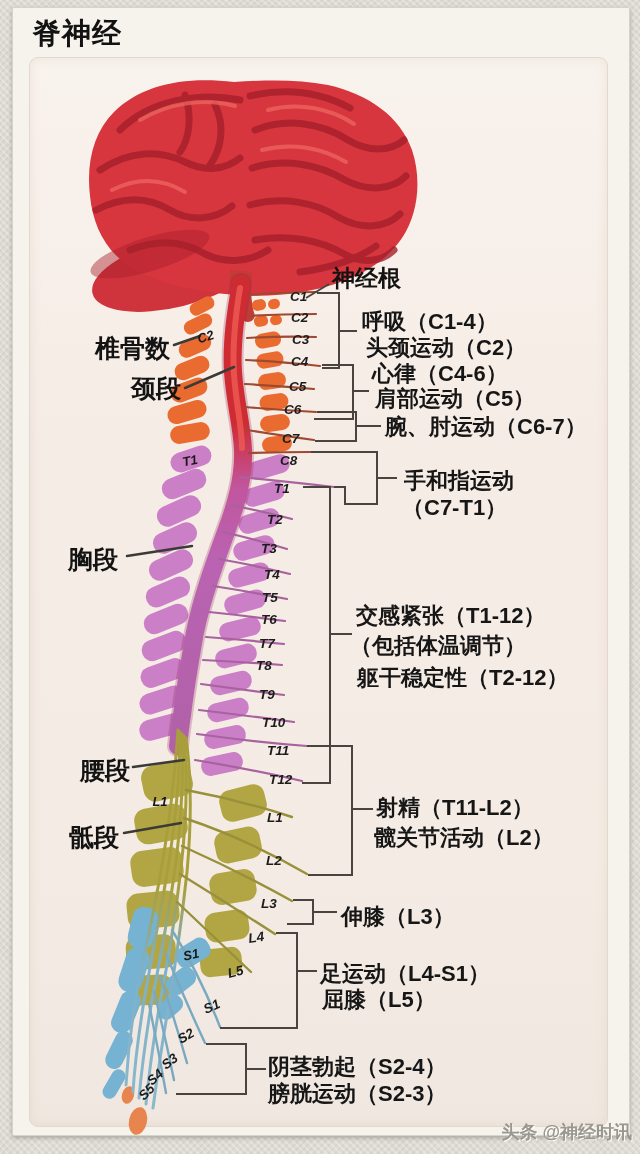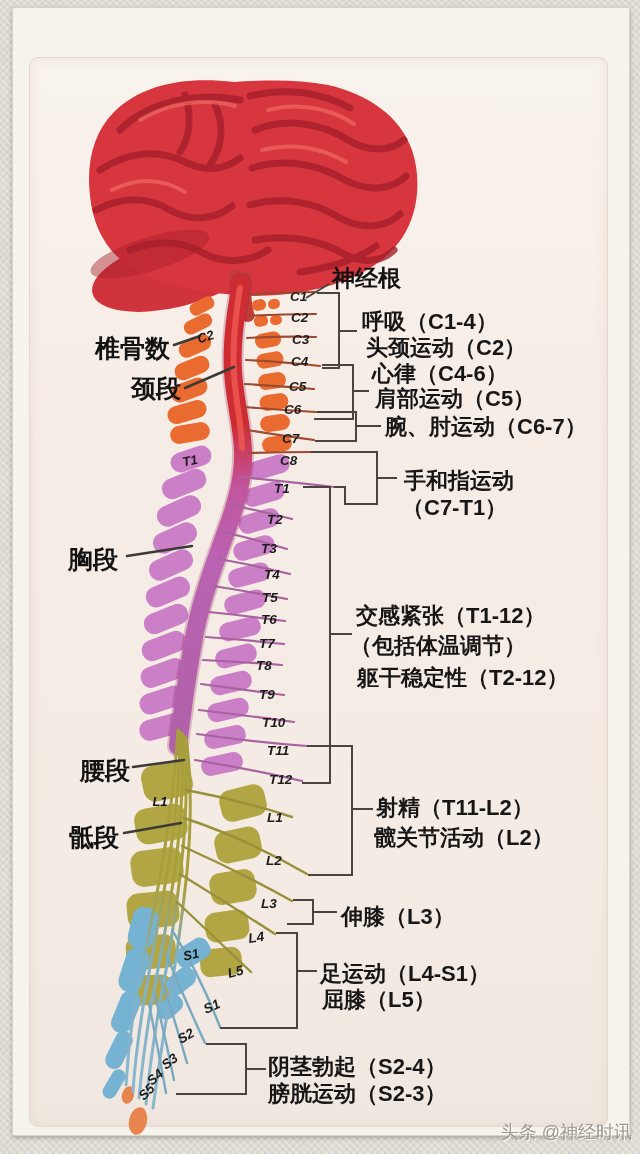--- a/index.html
+++ b/index.html
@@ -30,29 +30,30 @@
     box-shadow:inset 0 0 12px rgba(190,160,140,.18);
   }
   svg.overlay{position:absolute;left:0;top:0;width:640px;height:1154px;}
   .ann{font-size:22px;font-weight:bold;fill:#161616;}
   .region{font-size:25px;font-weight:bold;fill:#131313;}
   .ptr{font-size:23px;font-weight:bold;fill:#131313;}
   .nerve{font-size:13.5px;font-weight:bold;font-style:italic;fill:#1c1c1c;}
   .tag{font-size:13px;font-weight:bold;font-style:italic;fill:#181818;text-anchor:middle;}
   .watermark{
     position:absolute;right:8px;top:1120px;width:220px;text-align:right;
-    font-size:18px;font-weight:normal;color:#9a978f;
+    font-size:18px;font-weight:bold;color:#9a978f;
     text-shadow:1px 1px 0 rgba(255,255,255,.9);
   }
 </style>
 </head>
 <body>
 
 <div class="stage">
   <div class="card">
+    <h1 class="title">脊神经</h1>
     <div class="panel"></div>
   </div>
 
   <svg class="overlay" viewBox="0 0 640 1154">
     <defs>
       <linearGradient id="cordGrad" gradientUnits="userSpaceOnUse" x1="0" y1="284" x2="0" y2="746">
         <stop offset="0" stop-color="#ce2b33"></stop>
         <stop offset="0.30" stop-color="#ce2b33"></stop>
         <stop offset="0.44" stop-color="#c2559e"></stop>
         <stop offset="0.60" stop-color="#ba63b2"></stop>

